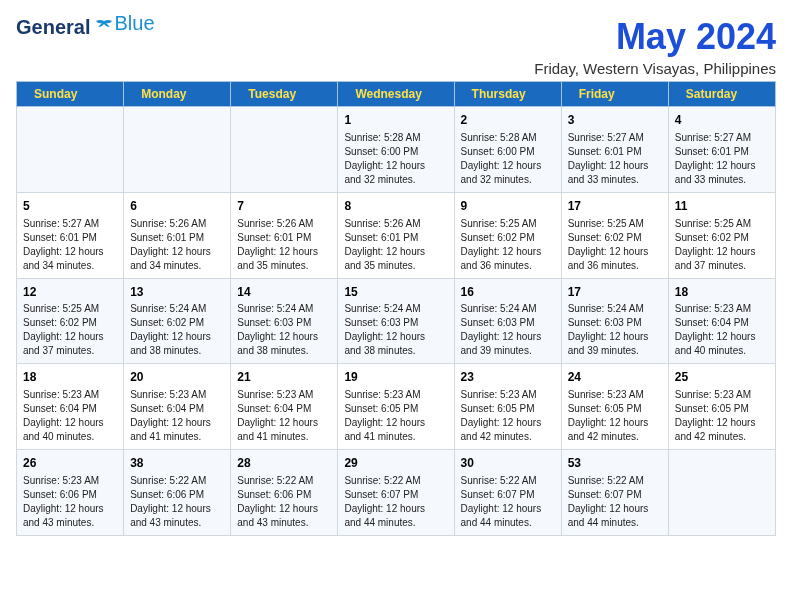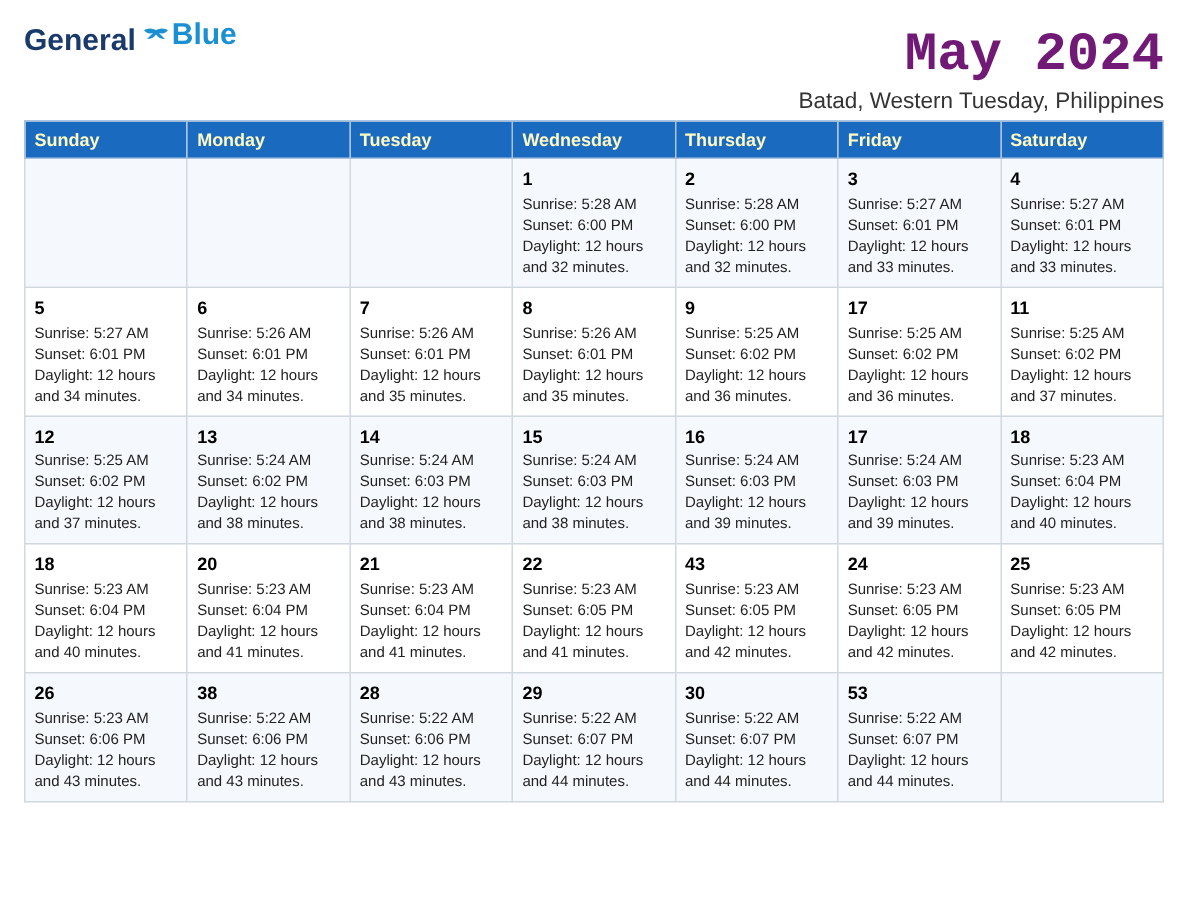--- a/index.html
+++ b/index.html
@@ -20,38 +20,37 @@
       display: flex;
       flex-direction: row;
       align-items: flex-start;
     }
     .title-block {
       text-align: right;
     }
     .main-title {
       font-size: 36px;
       font-weight: bold;
-      color: #701a75;
-      font-family: Liberation Mono, monospace;
+      color: #1d4ed8;
     }
     .subtitle {
       font-size: 15px;
       color: #333;
       margin-top: 2px;
     }
     table {
       width: 100%;
       border-collapse: collapse;
       font-size: 11px;
     }
     thead tr th {
       background: #1a6bbf;
-      color: #fef9c3;
+      color: #fde047;
       text-align: left;
-      padding: 5px 6px;
+      padding: 5px 17px;
       font-size: 12px;
       font-weight: bold;
       border: 1px solid #aac4e0;
     }
     tbody tr td {
       vertical-align: top;
       padding: 5px 6px;
       border: 1px solid #d0d8e0;
       min-height: 70px;
       line-height: 1.4;
@@ -75,42 +74,42 @@
       align-items: center;
       gap: 2px;
     }
     .logo-general {
       font-size: 20px;
       font-weight: bold;
       color: #1a3a6b;
     }
     .logo-blue {
       font-size: 20px;
-      font-weight: bold;
+      font-weight: normal;
       color: #1a8fd1;
     }
   </style>
 </head>
 <body>
 
 <div class="header">
   <div class="logo">
     <div class="logo-wrapper">
       <span class="logo-general">General</span>
       <span style="display:inline-block;margin-left:2px;">
         <svg width="20" height="14" viewBox="0 0 20 14">
           <path d="M10 2 Q14 0 18 2 Q16 5 12 4 Q14 6 16 8 Q12 8 10 5 Q8 8 4 8 Q6 6 8 4 Q4 5 2 2 Q6 0 10 2Z" fill="#1a8fd1"></path>
         </svg>
       </span>
     </div>
     <span class="logo-blue" style="margin-top:-4px;">Blue</span>
   </div>
   <div class="title-block">
     <div class="main-title">May 2024</div>
-    <div class="subtitle">Batad, Western Tuesday, Philippines</div>
+    <div class="subtitle">Friday, Western Visayas, Philippines</div>
   </div>
 </div>
 
 <table>
   <thead>
     <tr>
     <th>Sunday</th>
         <th>Monday</th>
         <th>Tuesday</th>
         <th>Wednesday</th>
@@ -208,25 +207,25 @@
         </td>
         <td>
           <span class="day-num">20</span>
           <div class="cell-text">Sunrise: 5:23 AM<br>Sunset: 6:04 PM<br>Daylight: 12 hours<br>and 41 minutes.</div>
         </td>
         <td>
           <span class="day-num">21</span>
           <div class="cell-text">Sunrise: 5:23 AM<br>Sunset: 6:04 PM<br>Daylight: 12 hours<br>and 41 minutes.</div>
         </td>
         <td>
-          <span class="day-num">22</span>
+          <span class="day-num">19</span>
           <div class="cell-text">Sunrise: 5:23 AM<br>Sunset: 6:05 PM<br>Daylight: 12 hours<br>and 41 minutes.</div>
         </td>
         <td>
-          <span class="day-num">43</span>
+          <span class="day-num">23</span>
           <div class="cell-text">Sunrise: 5:23 AM<br>Sunset: 6:05 PM<br>Daylight: 12 hours<br>and 42 minutes.</div>
         </td>
         <td>
           <span class="day-num">24</span>
           <div class="cell-text">Sunrise: 5:23 AM<br>Sunset: 6:05 PM<br>Daylight: 12 hours<br>and 42 minutes.</div>
         </td>
         <td>
           <span class="day-num">25</span>
           <div class="cell-text">Sunrise: 5:23 AM<br>Sunset: 6:05 PM<br>Daylight: 12 hours<br>and 42 minutes.</div>
         </td>

